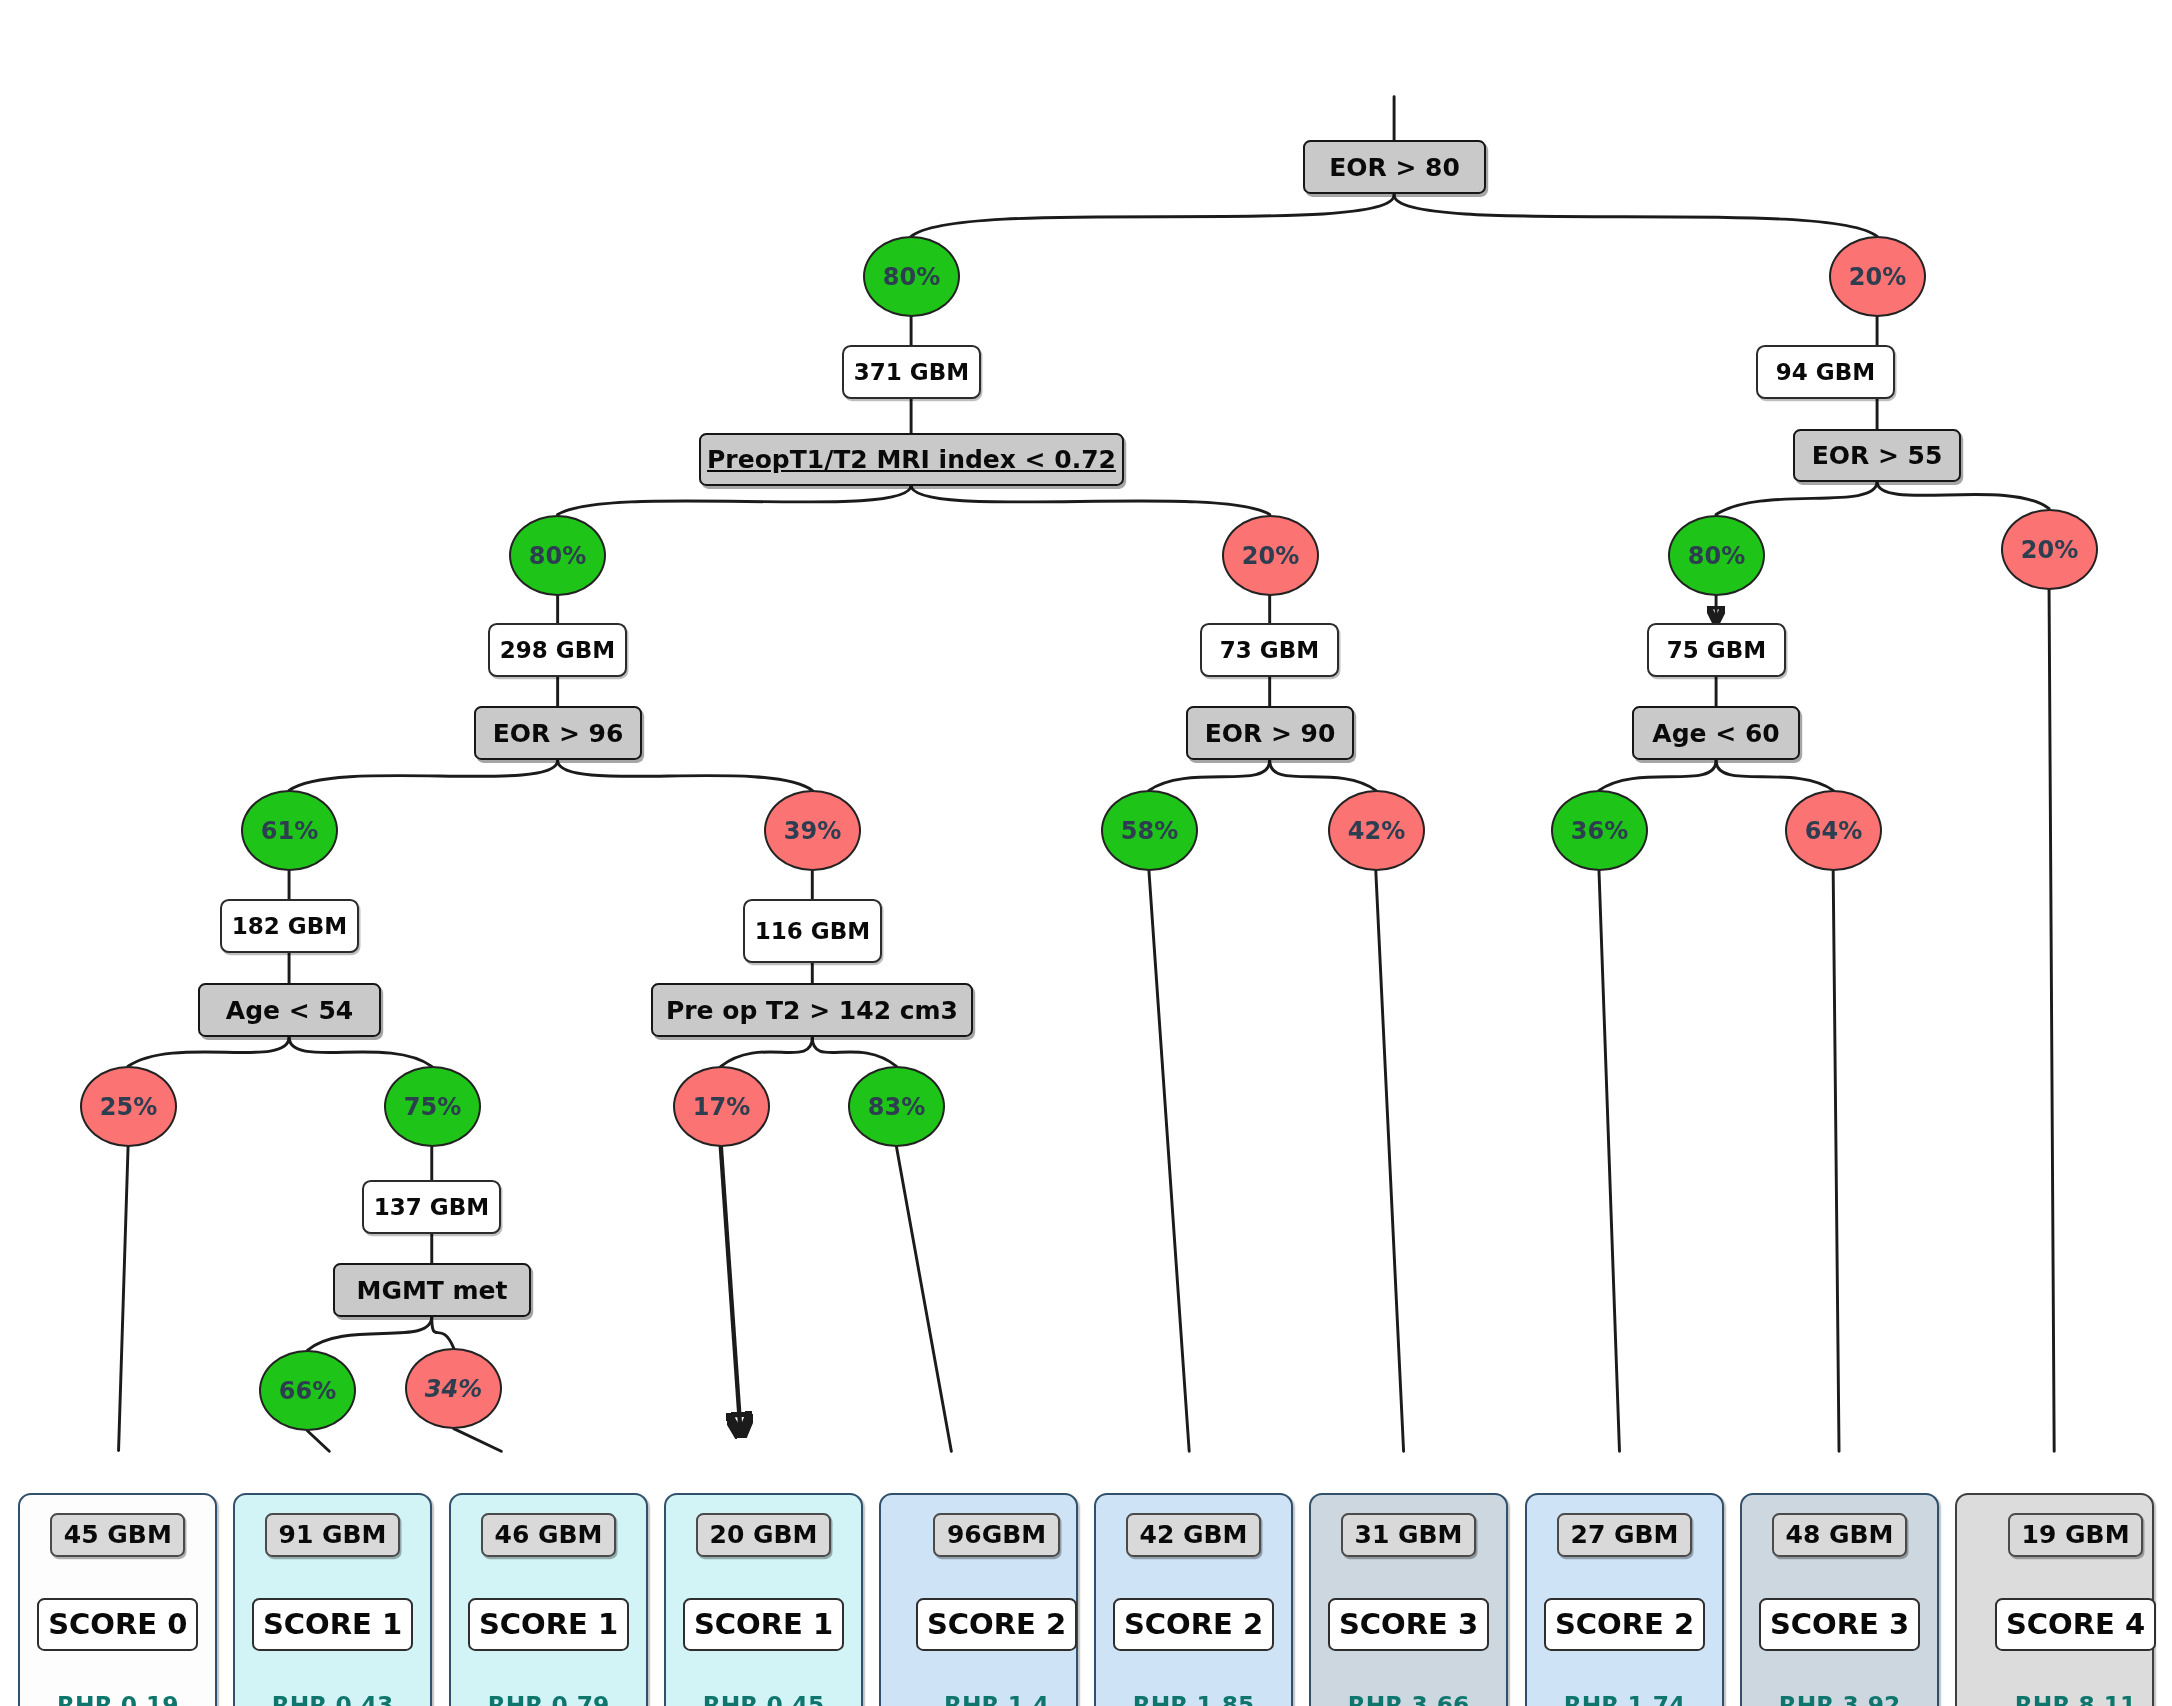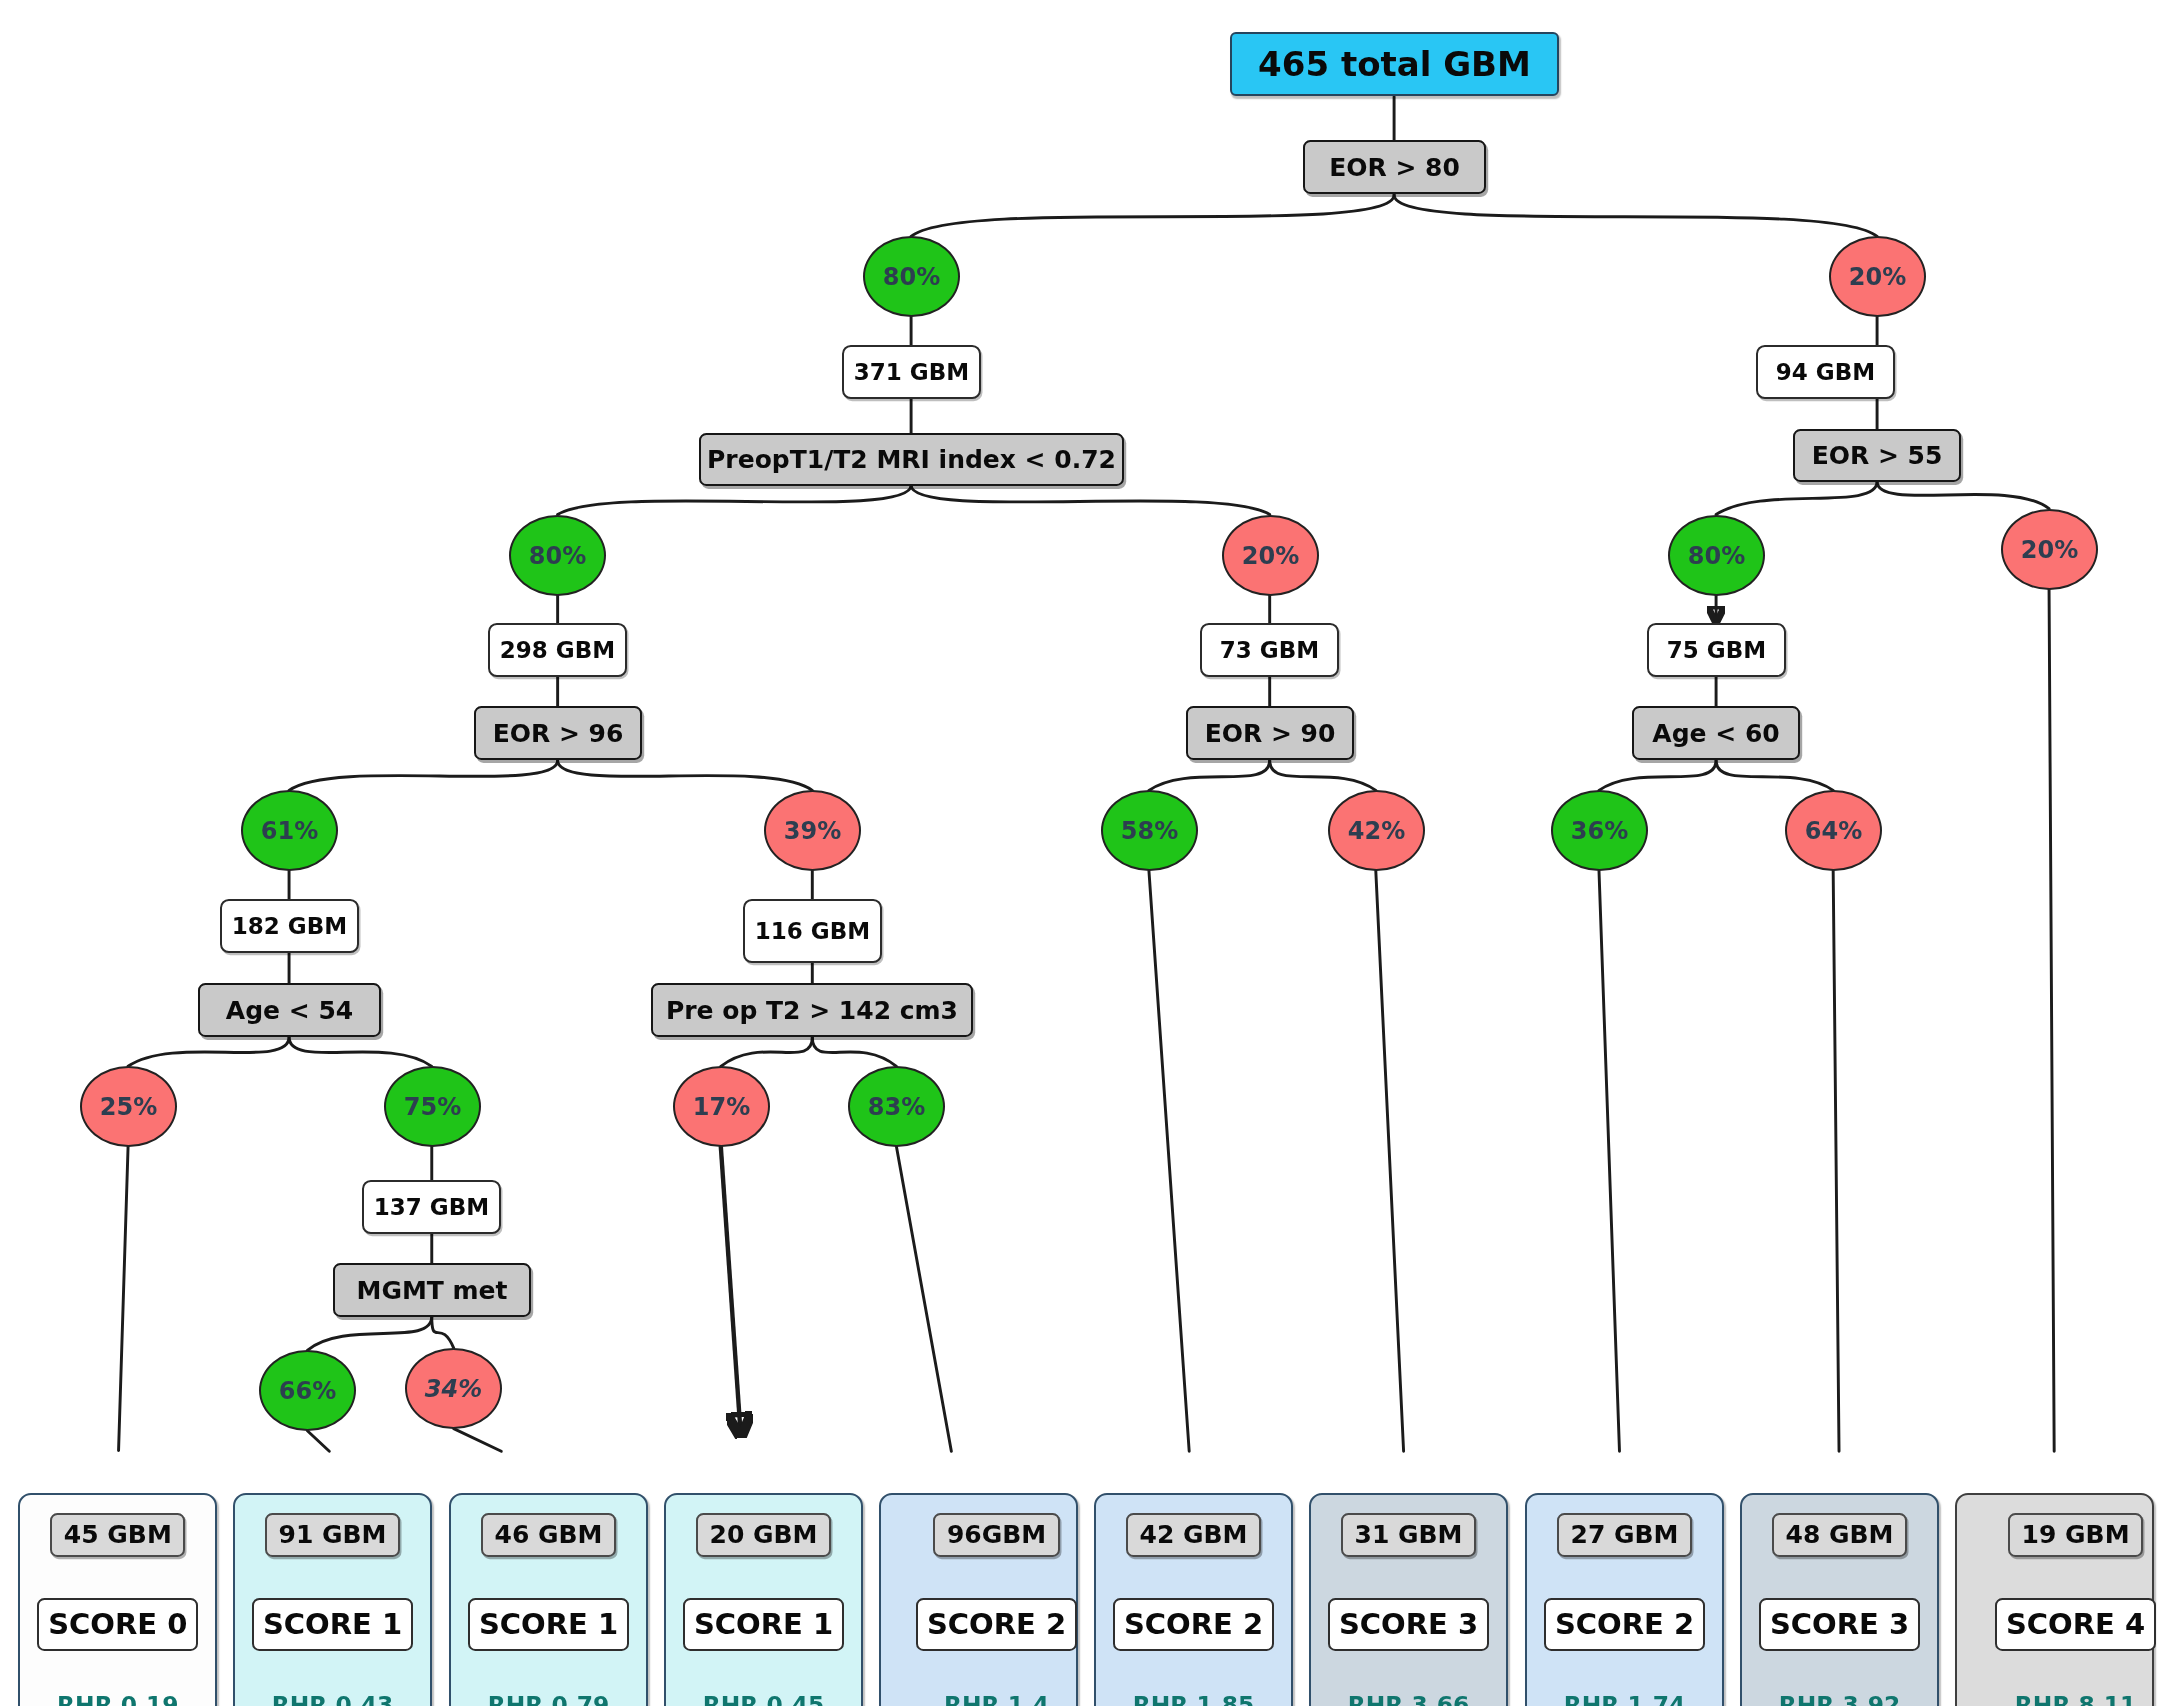--- a/index.html
+++ b/index.html
@@ -85,23 +85,22 @@
     <path d="M620 1952 L685 1983"></path>
     <path class="thick" d="M985 1567 L1012 1958" marker-end="url(#arrow)"></path>
     <path d="M1225 1567 L1300 1983"></path>
     <path d="M1570 1190 L1625 1983"></path>
     <path d="M1880 1190 L1918 1983"></path>
     <path d="M2185 1190 L2213 1983"></path>
     <path d="M2505 1190 L2513 1983"></path>
     <path d="M2800 805 L2807 1983"></path>
   </svg>
 
-  <div class="node root-box" style="left:1230px;top:32px;width:329px;height:64px;">465 total GBM</div>
   <div class="node decision" style="left:1303px;top:140px;width:183px;height:54px;">EOR &gt; 80</div>
-  <div class="node decision" style="left:699px;top:433px;width:425px;height:53px;">PreopT1/T2 MRI index &lt; 0.72</div>
+  <div class="node decision" style="left:699px;top:433px;width:425px;height:53px;text-decoration:underline;">PreopT1/T2 MRI index &lt; 0.72</div>
   <div class="node decision" style="left:1793px;top:429px;width:168px;height:53px;">EOR &gt; 55</div>
   <div class="node decision" style="left:474px;top:706px;width:168px;height:54px;">EOR &gt; 96</div>
   <div class="node decision" style="left:1186px;top:706px;width:168px;height:54px;">EOR &gt; 90</div>
   <div class="node decision" style="left:1632px;top:706px;width:168px;height:54px;">Age &lt; 60</div>
   <div class="node decision" style="left:198px;top:983px;width:183px;height:54px;">Age &lt; 54</div>
   <div class="node decision" style="left:651px;top:983px;width:322px;height:54px;">Pre op T2 &gt; 142 cm3</div>
   <div class="node decision" style="left:333px;top:1263px;width:198px;height:54px;">MGMT met</div>
 
   <div class="node count" style="left:842px;top:345px;width:139px;height:54px;">371 GBM</div>
   <div class="node count" style="left:1756px;top:345px;width:139px;height:54px;">94 GBM</div>

